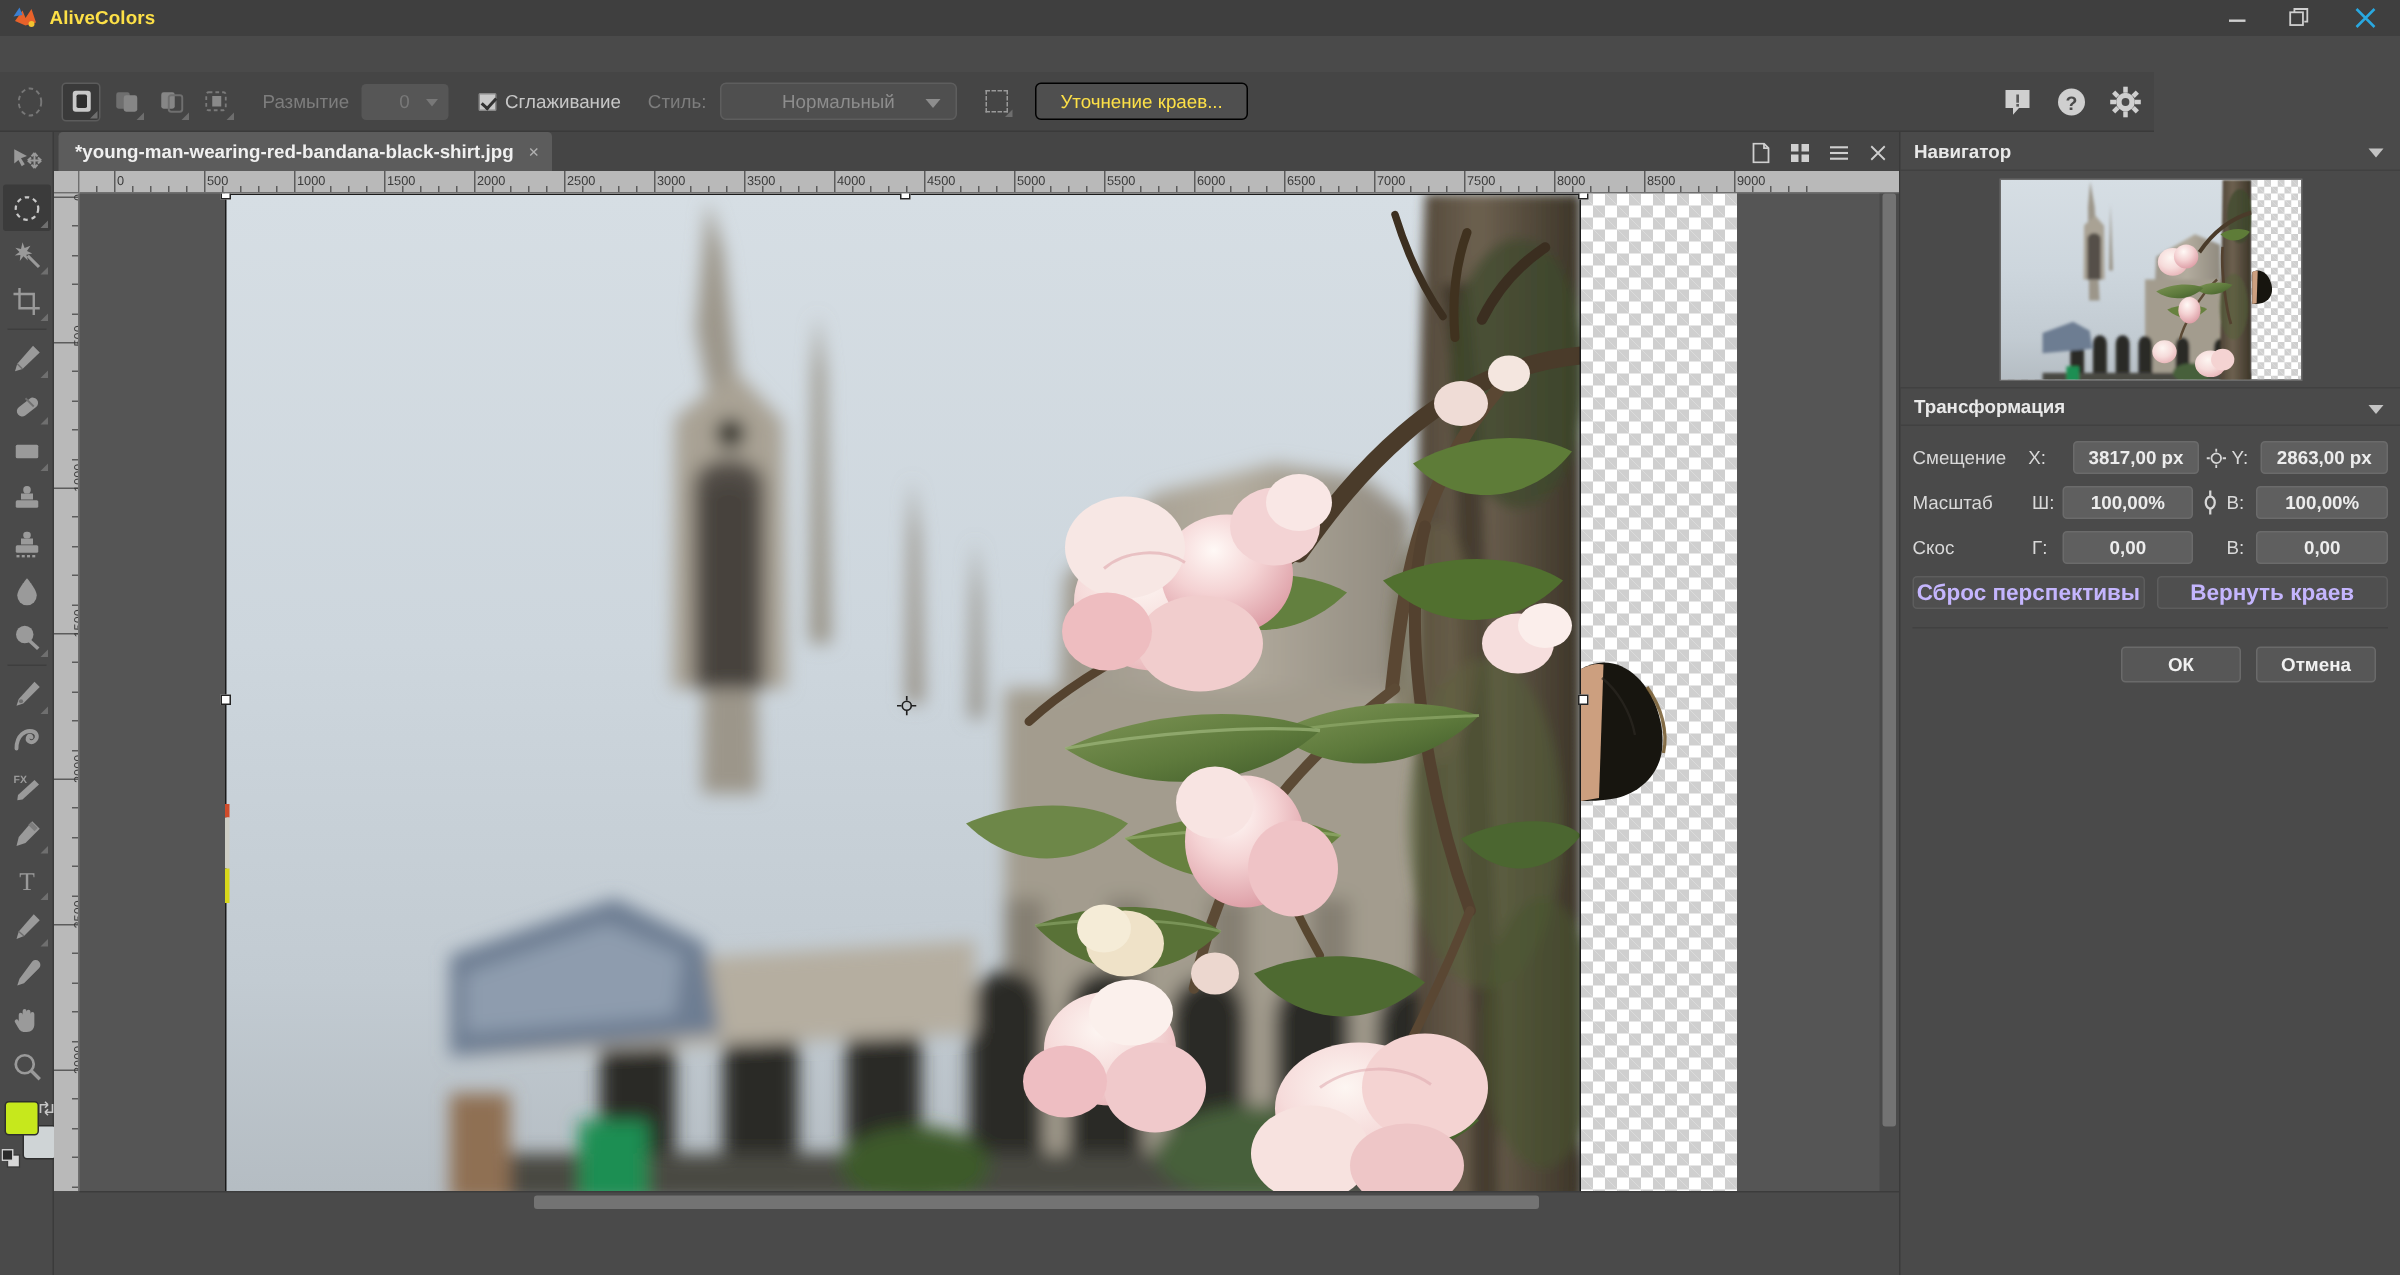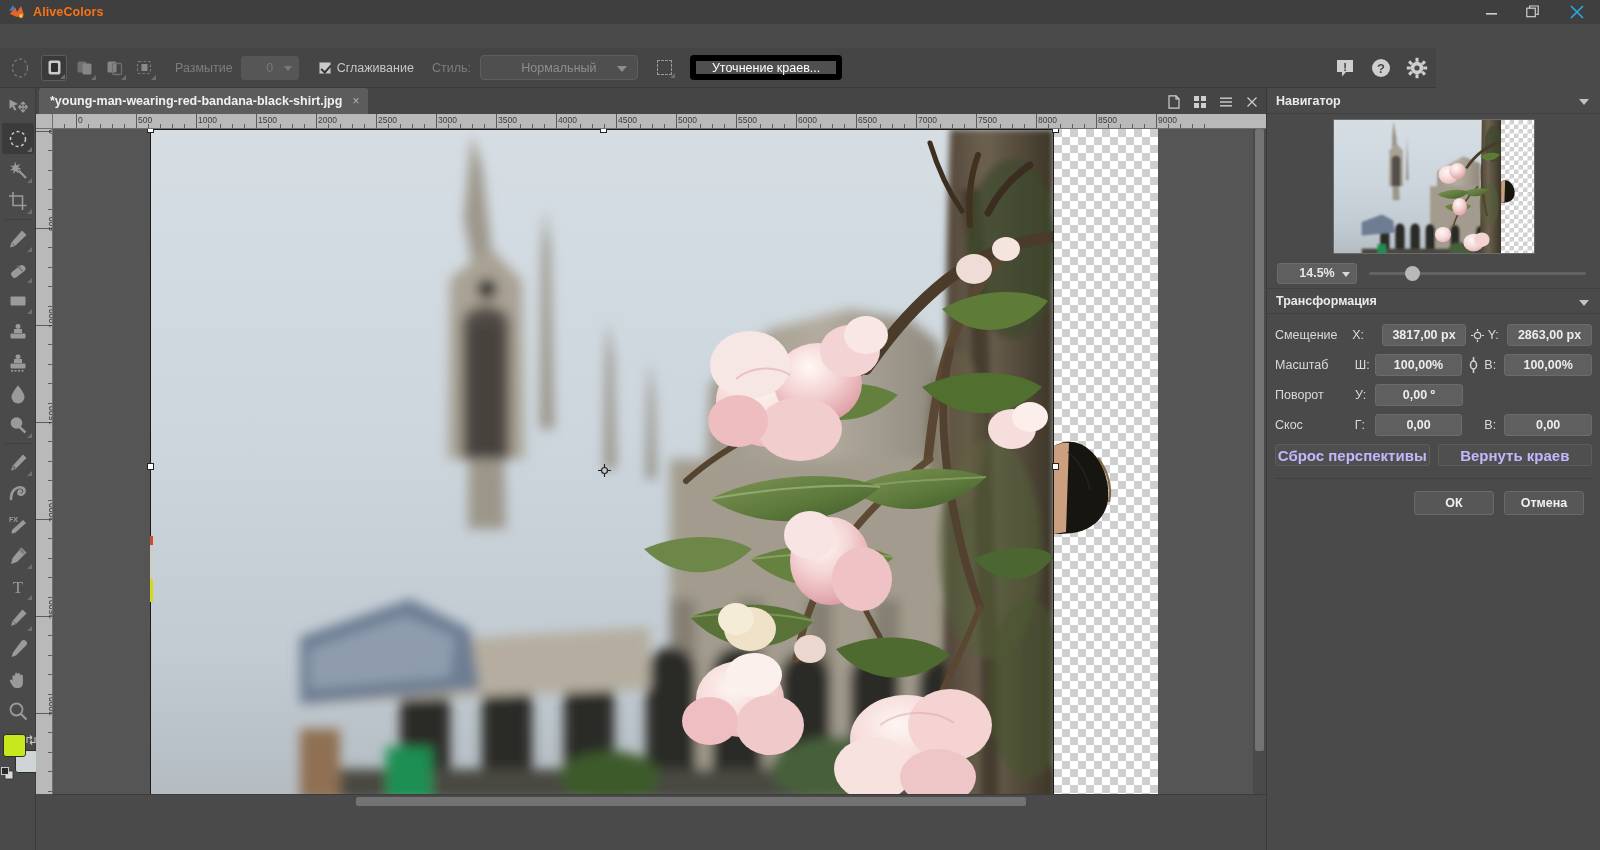--- a/index.html
+++ b/index.html
@@ -12,21 +12,21 @@
   }
   #app { position: relative; width: 1600px; height: 850px; background: #4a4a4a; }
 
   
   .titlebar {
     position: absolute; top: 0; left: 0; width: 1600px; height: 24px;
     background: #3f3f3f; display: flex; align-items: center;
   }
   .titlebar .logo { width: 18px; height: 16px; margin-left: 8px; position: relative; }
   .titlebar .app-name {
-    color: #f97316; font-size: 12.5px; font-weight: bold; margin-left: 7px;
+    color: #fde047; font-size: 12.5px; font-weight: bold; margin-left: 7px;
     letter-spacing: .1px;
   }
   .win-btns { position: absolute; right: 0; top: 0; height: 24px; display: flex; }
   .win-btn {
     width: 42px; height: 24px; display: flex; align-items: center; justify-content: center;
     color: #cfcfcf; font-size: 13px;
   }
   .win-btn.close { color: #29a8e0; font-size: 17px; width: 46px; }
 
   
@@ -90,23 +90,23 @@
   }
   .opt-dashbtn {
     width: 26px; height: 26px; margin-left: 14px; position: relative;
     display: flex; align-items: center; justify-content: center;
   }
   .opt-dashbtn .d {
     width: 15px; height: 15px; border: 1px dashed #9a9a9a;
   }
   .opt-btn {
     height: 25px; margin-left: 12px; padding: 0 16px; background: #4f4f4f;
-    border: 6px solid #000000; border-radius: 4px;
+    border: 1px solid #000000; border-radius: 4px;
     display: flex; align-items: center; justify-content: center;
-    color: #ffffff; font-size: 12.5px;
+    color: #fde047; font-size: 12.5px;
   }
   .opt-right { position: absolute; right: 8px; display: flex; align-items: center; gap: 14px; }
   .opt-right .ic { width: 22px; height: 22px; position: relative; }
 
   
   .toolbox {
     position: absolute; top: 88px; left: 0; width: 36px; height: 762px;
     background: #4a4a4a; border-right: 1px solid #3b3b3b;
     display: flex; flex-direction: column; align-items: center;
     padding-top: 4px;
@@ -1070,29 +1070,20 @@
             <ellipse cx="800" cy="596" rx="42" ry="36" fill="#f4d3d2"></ellipse>
           </g>
         </svg>
         <svg style="position:absolute;left:167px;top:56px;" width="18" height="34" viewBox="0 0 70 140">
           <path d="M0 22 C12 15 26 16 38 28 C50 40 56 60 54 76 C52 92 40 104 24 108 C14 110 4 110 0 110 Z" fill="#17150f"></path>
           <path d="M0 22 C6 19 11 18 15 19 L12 108 L0 110 Z" fill="#cc9f7f"></path>
         </svg>
       </div>
     </div>
 
-    <div class="zoomrow">
-      <div class="zoomcombo">
-        <span>14.5%</span>
-        <div class="caret"></div>
-      </div>
-      <div class="zoomtrack">
-        <div class="zoomknob"></div>
-      </div>
-    </div>
 
     <div class="panel-header" style="border-top:1px solid #414141;">
       <span class="title">Трансформация</span>
       <div class="caret"></div>
     </div>
 
     <div class="tf-body">
 
       <div class="tf-row">
         <span class="tf-lbl" style="width:80px;">Смещение</span>
@@ -1115,25 +1106,20 @@
         <div class="tf-mid">
           <svg width="11" height="18" viewBox="0 0 11 18">
             <path d="M5.5 1 V5 M5.5 13 V17" stroke="#d6d6d6" stroke-width="1.5"></path>
             <ellipse cx="5.5" cy="9" rx="3" ry="4" fill="none" stroke="#d6d6d6" stroke-width="1.5"></ellipse>
           </svg>
         </div>
         <span class="tf-lbl" style="width:16px;">В:</span>
         <div class="tf-field" style="width:88px;margin-left:4px;">100,00%</div>
       </div>
 
-      <div class="tf-row">
-        <span class="tf-lbl" style="width:80px;">Поворот</span>
-        <span class="tf-lbl" style="width:16px;">У:</span>
-        <div class="tf-field" style="width:88px;margin-left:4px;">0,00 º</div>
-      </div>
 
       <div class="tf-row">
         <span class="tf-lbl" style="width:80px;">Скос</span>
         <span class="tf-lbl" style="width:16px;">Г:</span>
         <div class="tf-field" style="width:88px;margin-left:4px;">0,00</div>
         <div class="tf-mid"></div>
         <span class="tf-lbl" style="width:16px;">В:</span>
         <div class="tf-field" style="width:88px;margin-left:4px;">0,00</div>
       </div>
 

